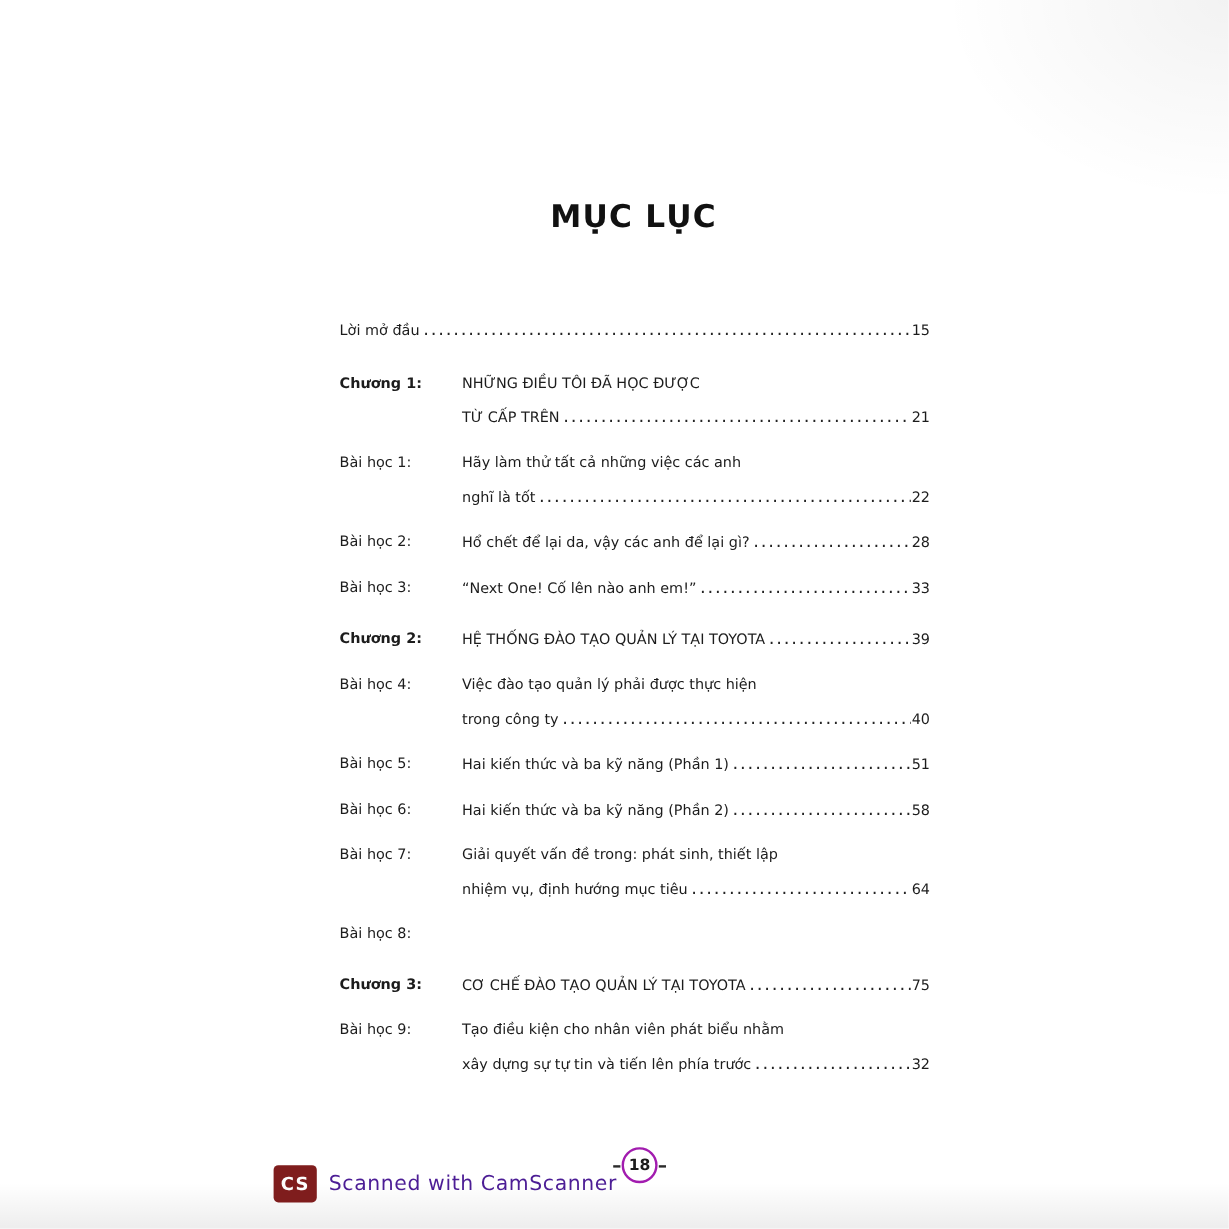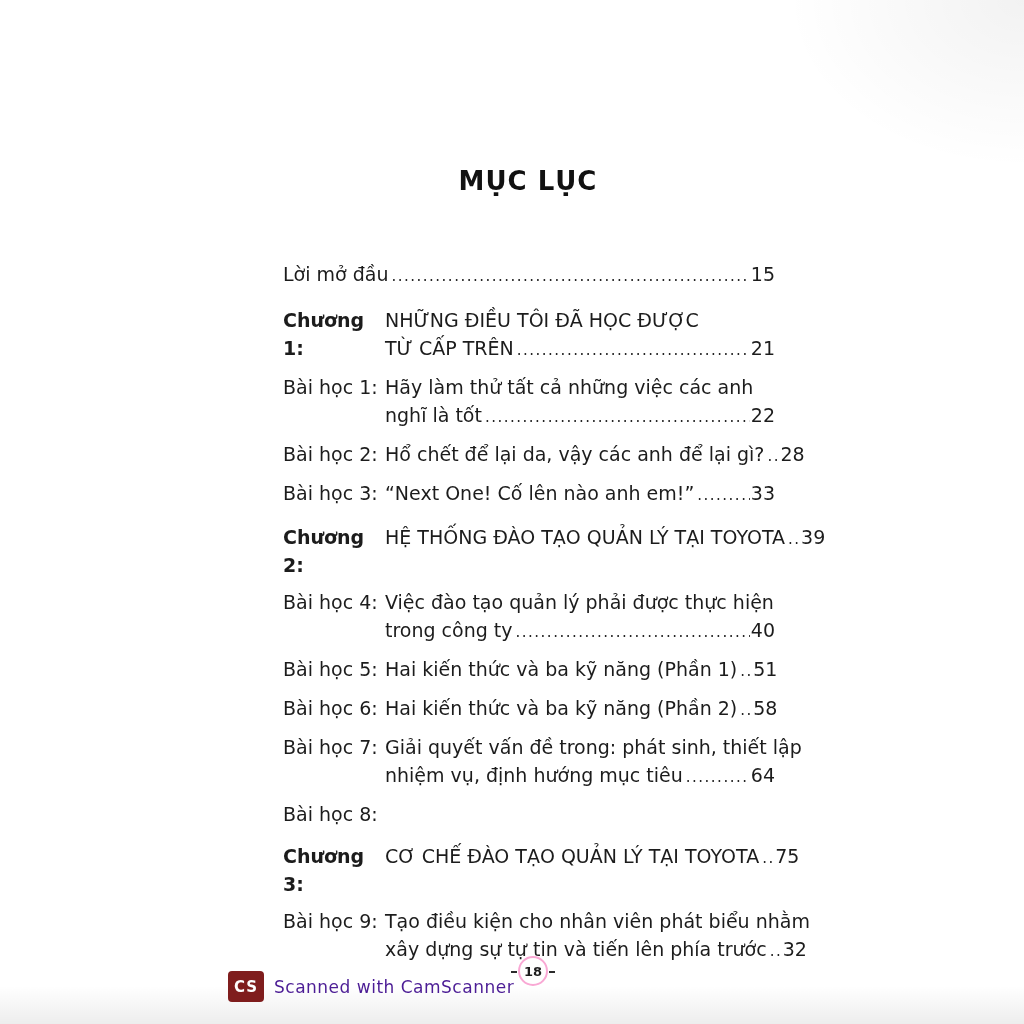--- a/index.html
+++ b/index.html
@@ -14,21 +14,21 @@
   .shade-bottom{position:absolute;left:0;right:0;bottom:0;height:38px;
     background:linear-gradient(to bottom,rgba(0,0,0,0),rgba(0,0,0,0.07));}
   .shade-corner{position:absolute;right:0;top:0;width:240px;height:170px;
     background:radial-gradient(ellipse at top right,rgba(0,0,0,0.05),rgba(0,0,0,0) 70%);}
 
   .title{
     position:absolute;left:16px;top:166px;width:1024px;text-align:center;
     font-size:26px;font-weight:bold;letter-spacing:1px;color:#111;
   }
 
-  .toc{position:absolute;left:283px;top:260px;width:492px;font-size:19px;line-height:28px;}
+  .toc{position:absolute;left:283px;top:260px;width:492px;font-size:12px;line-height:28px;}
   .toc-entry{display:flex;margin-bottom:9px;}
   .toc-entry.gap{margin-top:14px;}
   .toc-entry.intro{display:block;margin-bottom:16px;}
   .toc-entry .label{flex:0 0 102px;width:102px;}
   .toc-entry.chapter .label{font-weight:bold;}
   .toc-entry .content{flex:1;min-width:0;}
   .line{white-space:nowrap;}
   .leader-row{display:flex;align-items:baseline;}
   .leader-row .text{white-space:nowrap;}
   .leader{
@@ -36,21 +36,21 @@
     margin-left:3px;margin-right:1px;color:#242424;
   }
   .leader::after{
     content:"......................................................................................................................................................";
     letter-spacing:1.5px;font-size:15px;
   }
   .pagenum{flex:none;white-space:nowrap;}
 
   .page-circle{
     position:absolute;left:518px;top:956px;width:30px;height:30px;
-    border:2px solid #f9a8d4;border-radius:50%;box-sizing:border-box;
+    border:2px solid #a21caf;border-radius:50%;box-sizing:border-box;
     display:flex;align-items:center;justify-content:center;
     font-size:13px;font-weight:bold;color:#1c1c1c;background:#fff;
   }
   .page-circle::before,.page-circle::after{
     content:"";position:absolute;top:50%;width:6px;height:2px;background:#2b2b2b;
   }
   .page-circle::before{left:-9px;}
   .page-circle::after{right:-9px;}
 
   .watermark{position:absolute;left:228px;top:971px;display:flex;align-items:center;gap:10px;}

